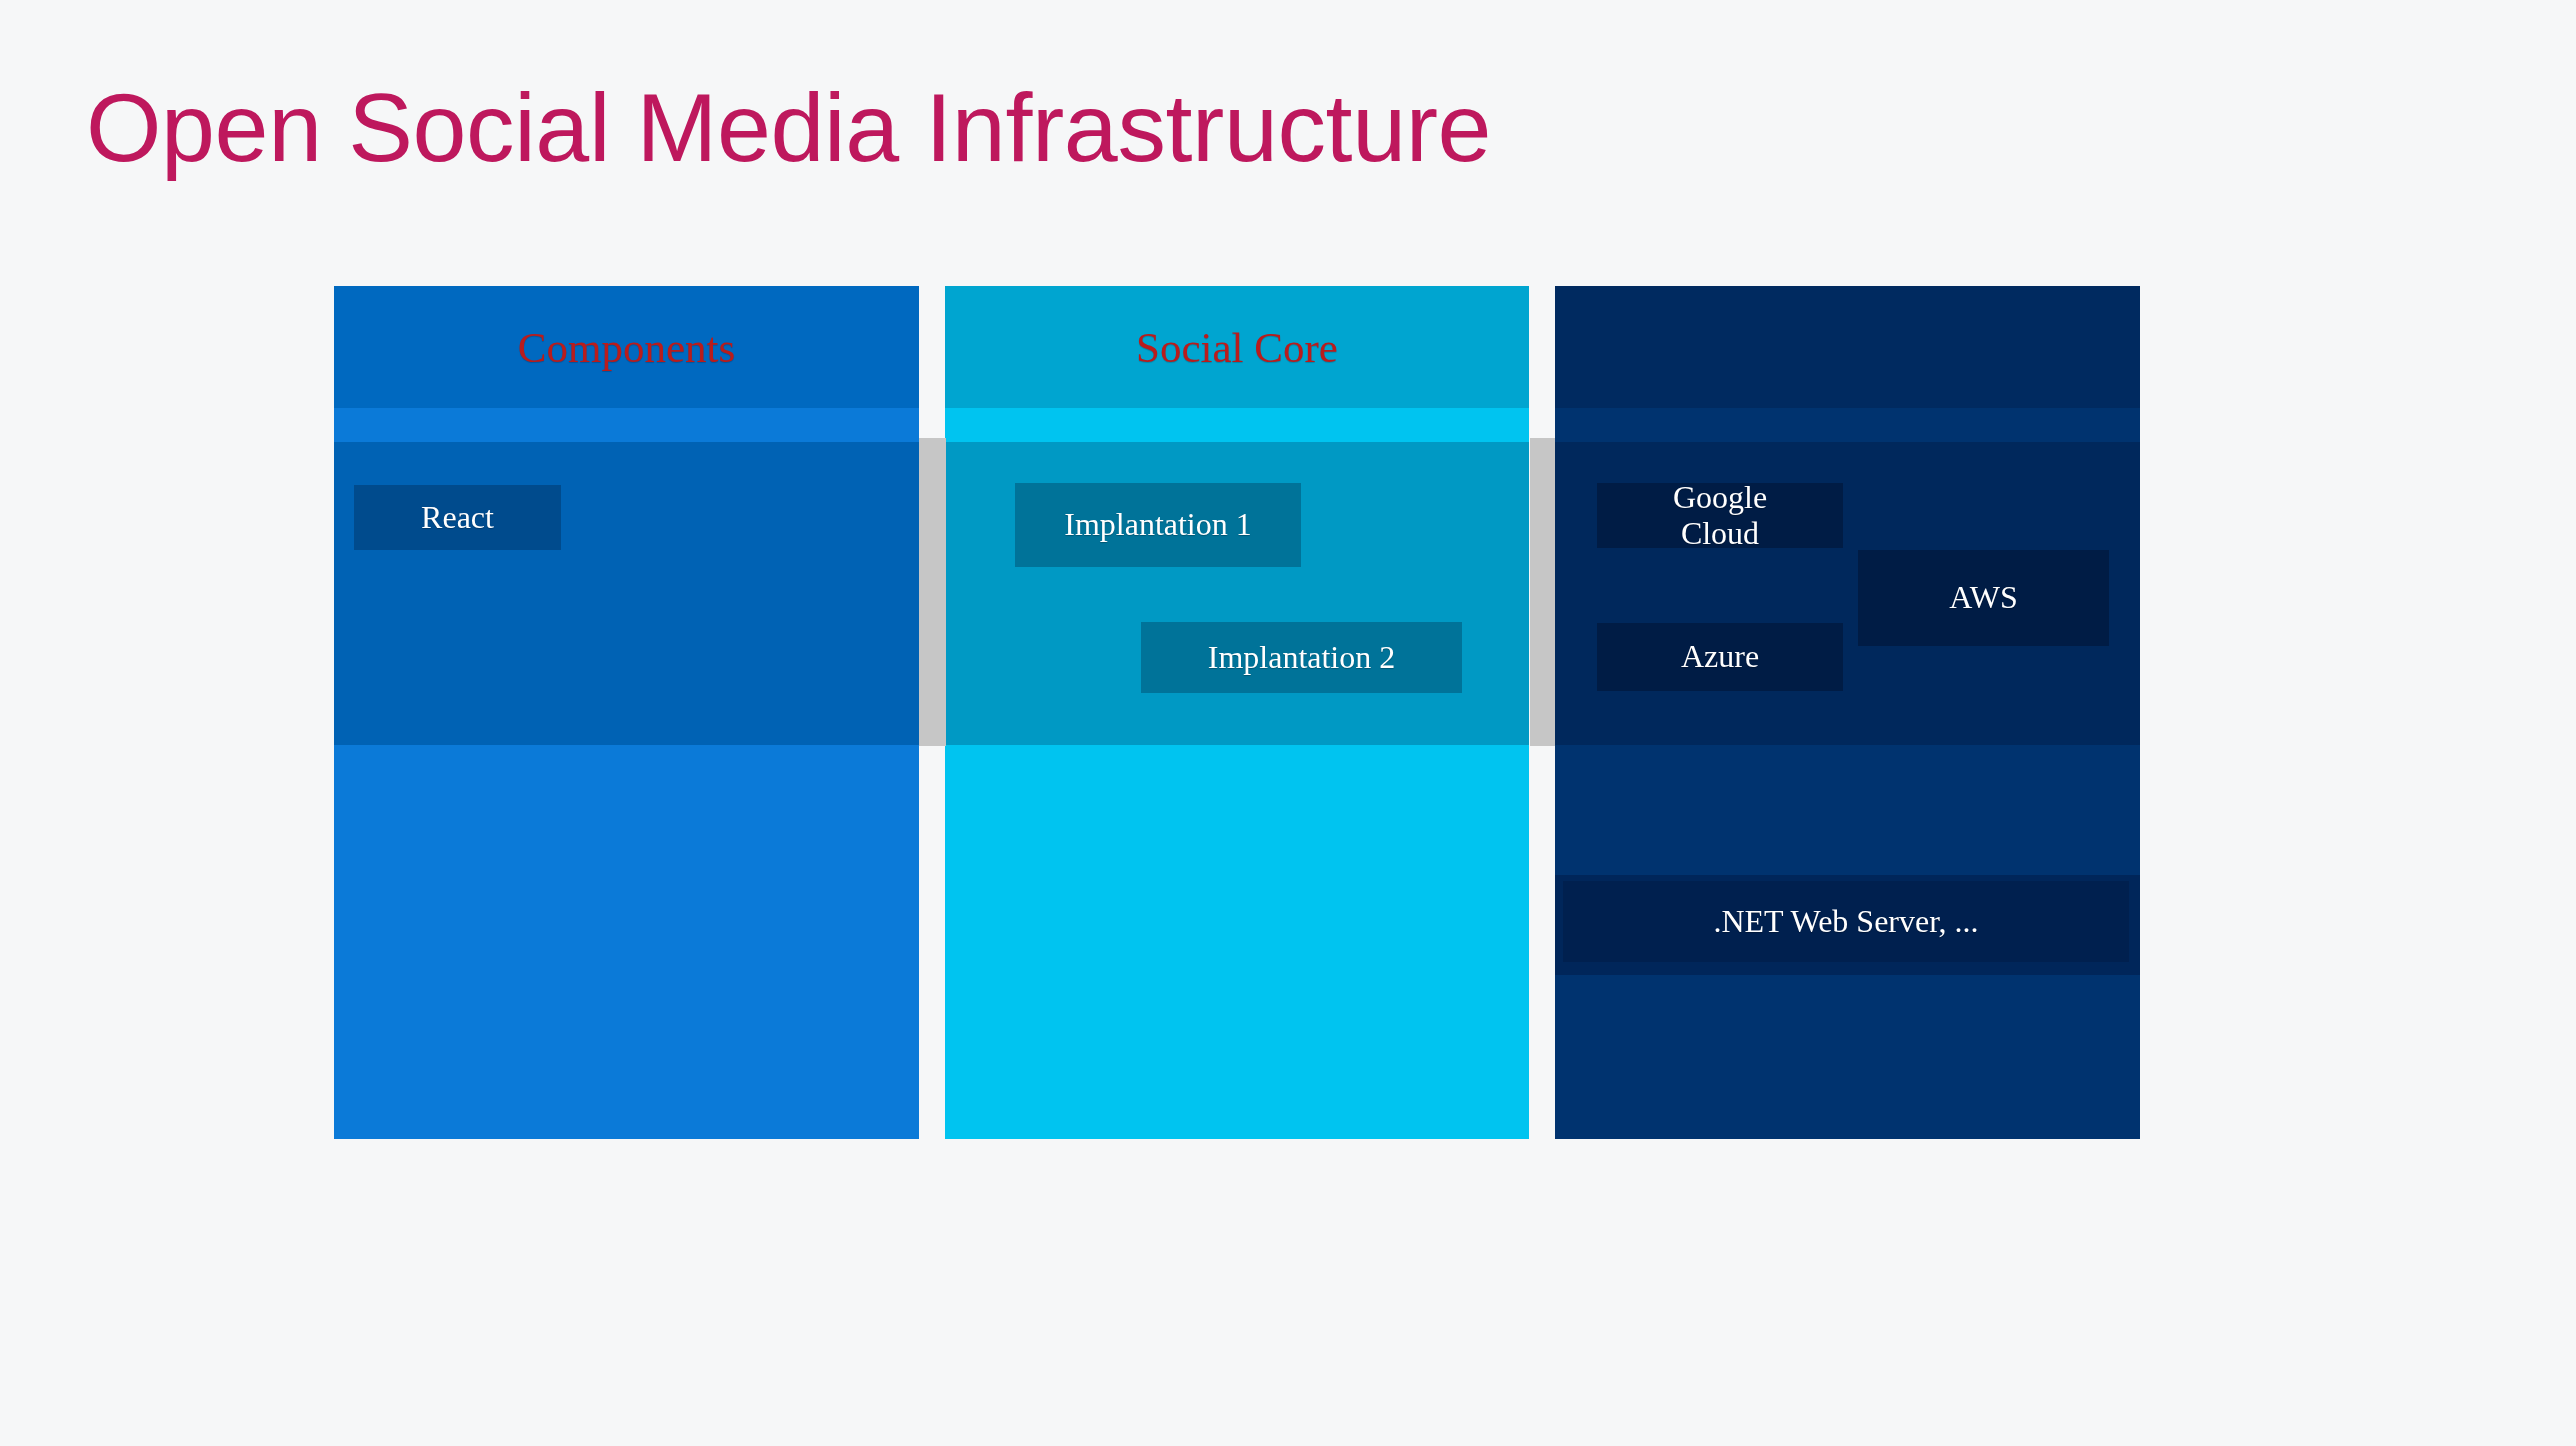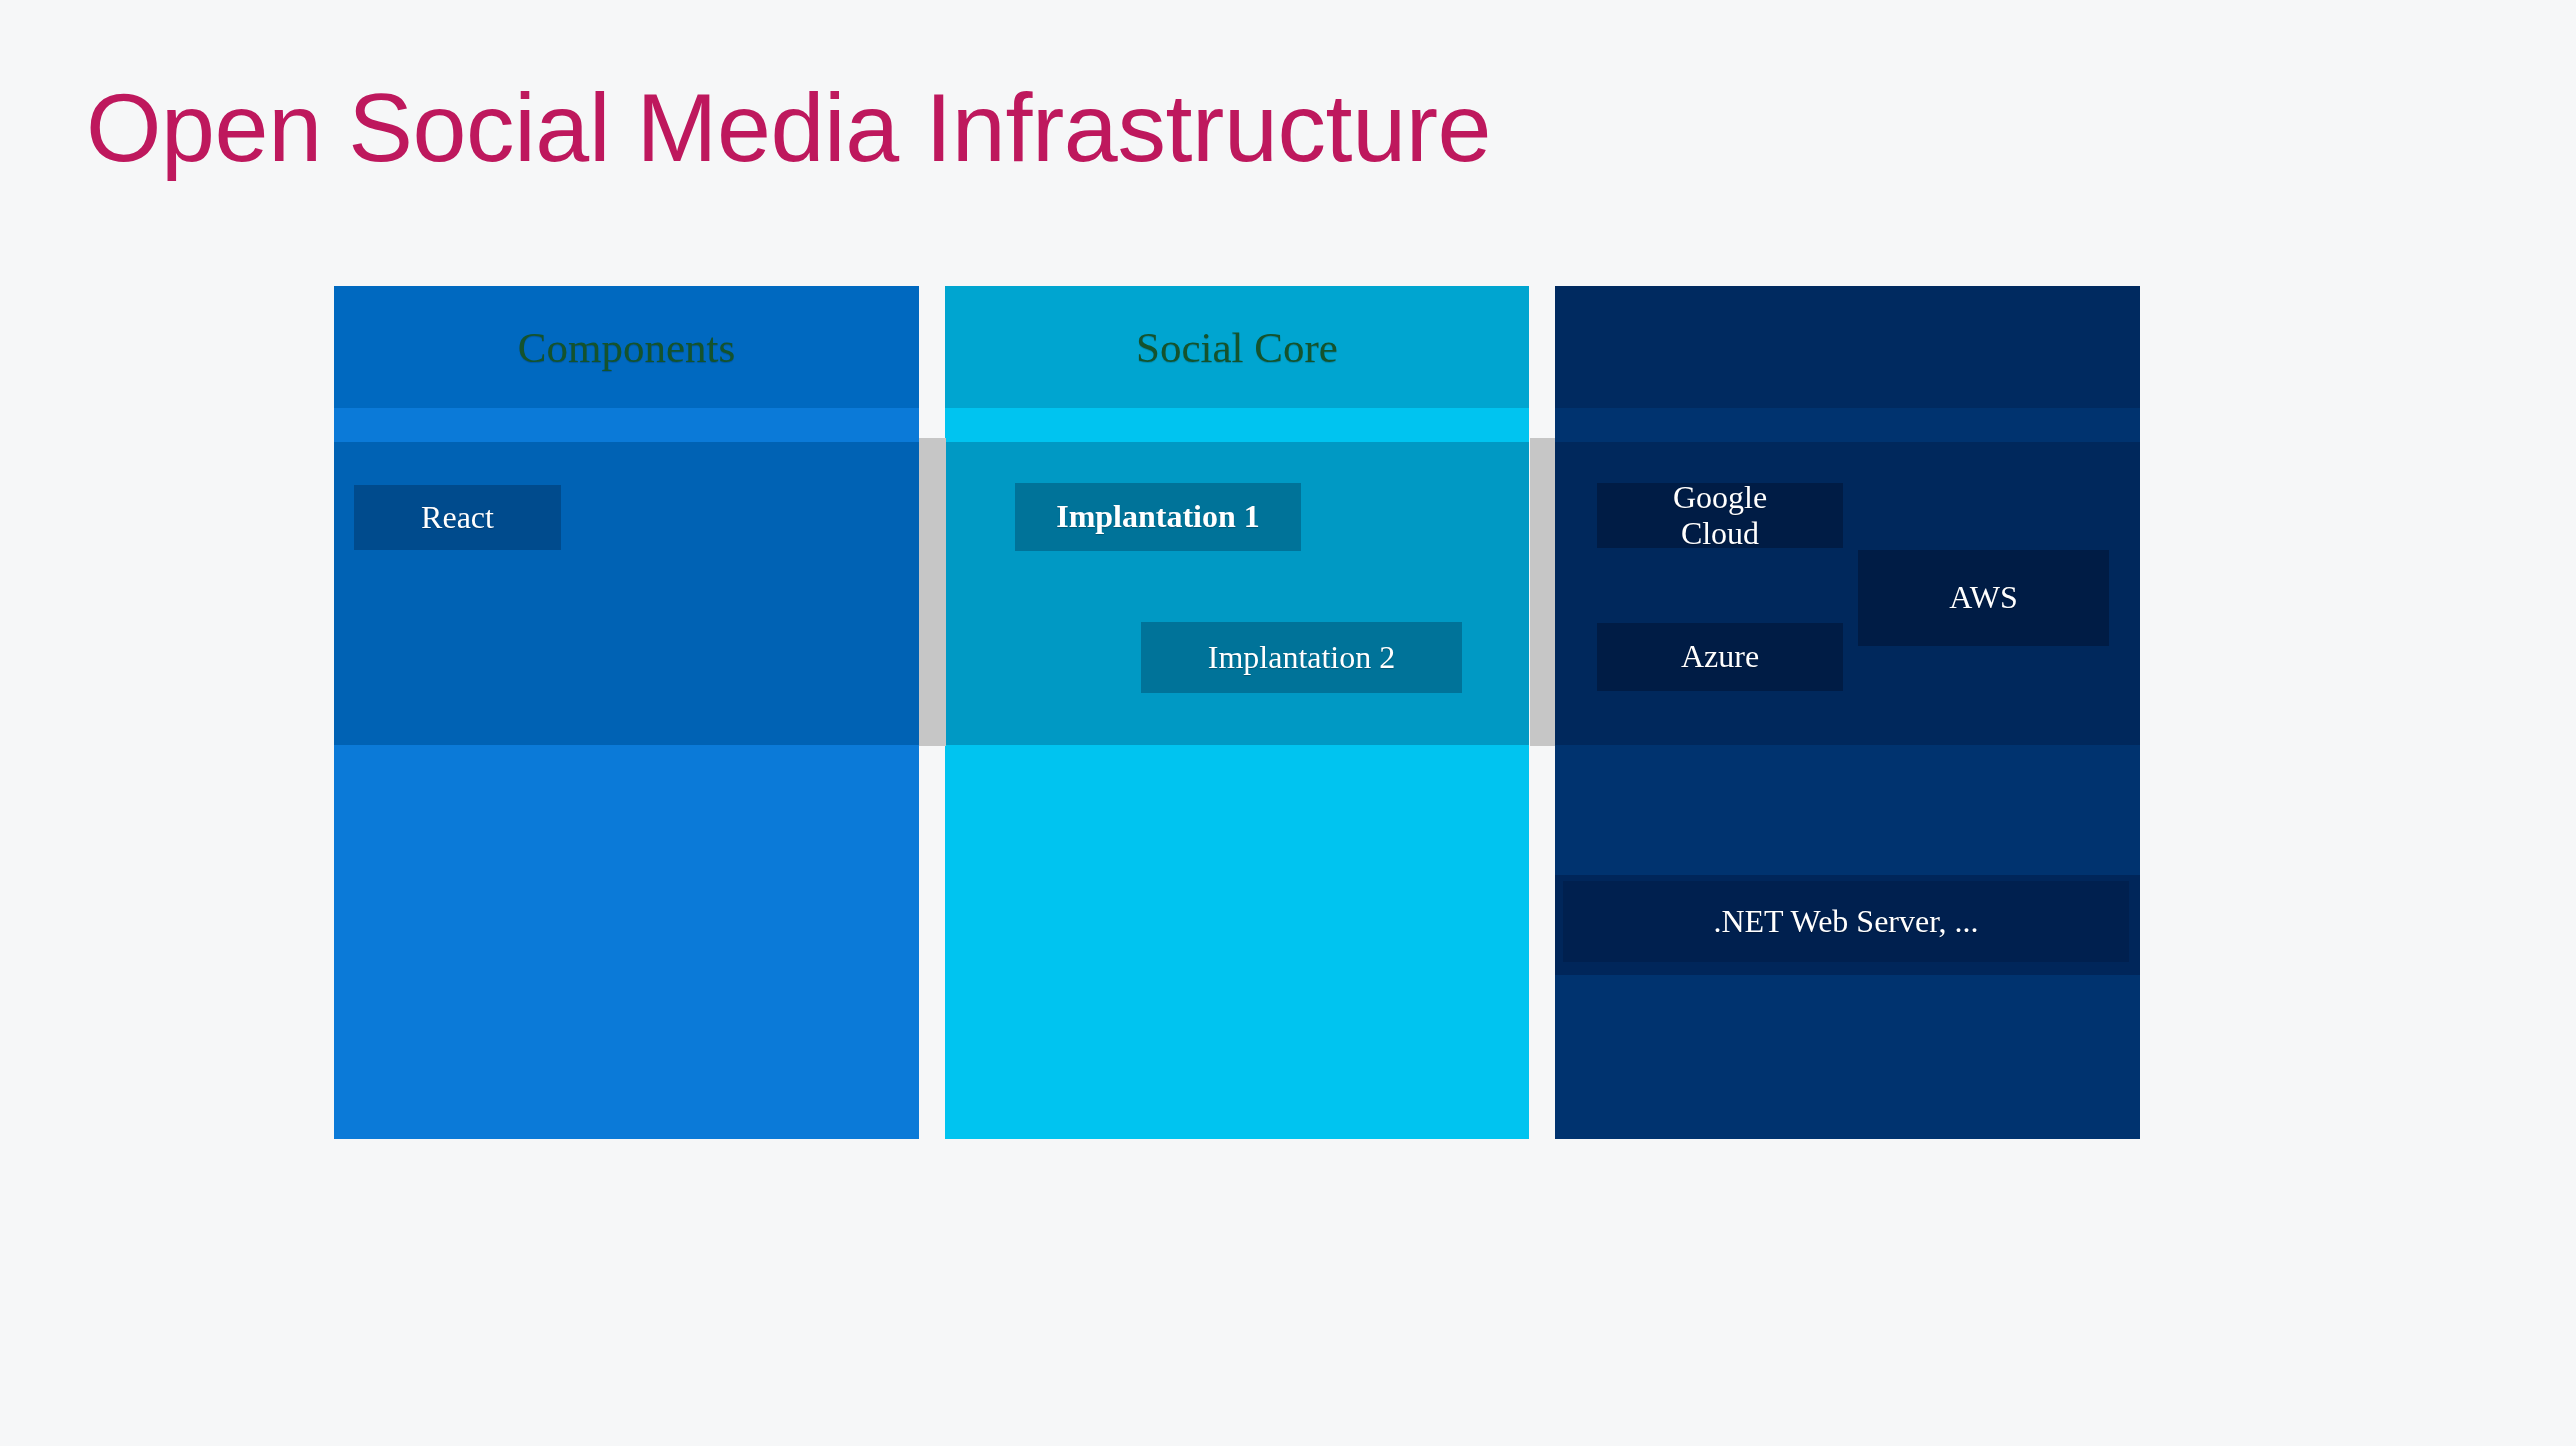--- a/index.html
+++ b/index.html
@@ -87,21 +87,21 @@
     left: 0;
     top: 0;
     width: 100%;
     height: 122px;
     display: flex;
     align-items: center;
     justify-content: center;
     font-family: "Liberation Serif", serif;
     font-size: 43px;
     font-weight: 400;
-    color: #14532d;
+    color: #b91c1c;
     text-shadow: 0 0.9px 0.9px rgba(0,0,0,0.18);
     white-space: nowrap;
   }
 
   
   .divider {
     position: absolute;
     background: #c6c6c6;
   }
   #divider-1 { left: 919px; top: 438px; width: 27px;  height: 308px; }
@@ -129,23 +129,22 @@
     left: 354px; top: 485px; width: 207px; height: 65px;
     background: #004b8d;
   }
   #tile-react-native {
     left: 557px; top: 611px; width: 327px; height: 68px;
     background: #004b8d;
   }
 
   
   #tile-impl-1 {
-    left: 1015px; top: 483px; width: 286px; height: 68px;
+    left: 1015px; top: 483px; width: 286px; height: 84px;
     background: #007399;
-    font-weight: bold;
   }
   #tile-impl-2 {
     left: 1141px; top: 622px; width: 321px; height: 71px;
     background: #007399;
   }
 
   
   #tile-google-cloud {
     left: 1597px; top: 483px; width: 246px; height: 65px;
     background: #001c45;

